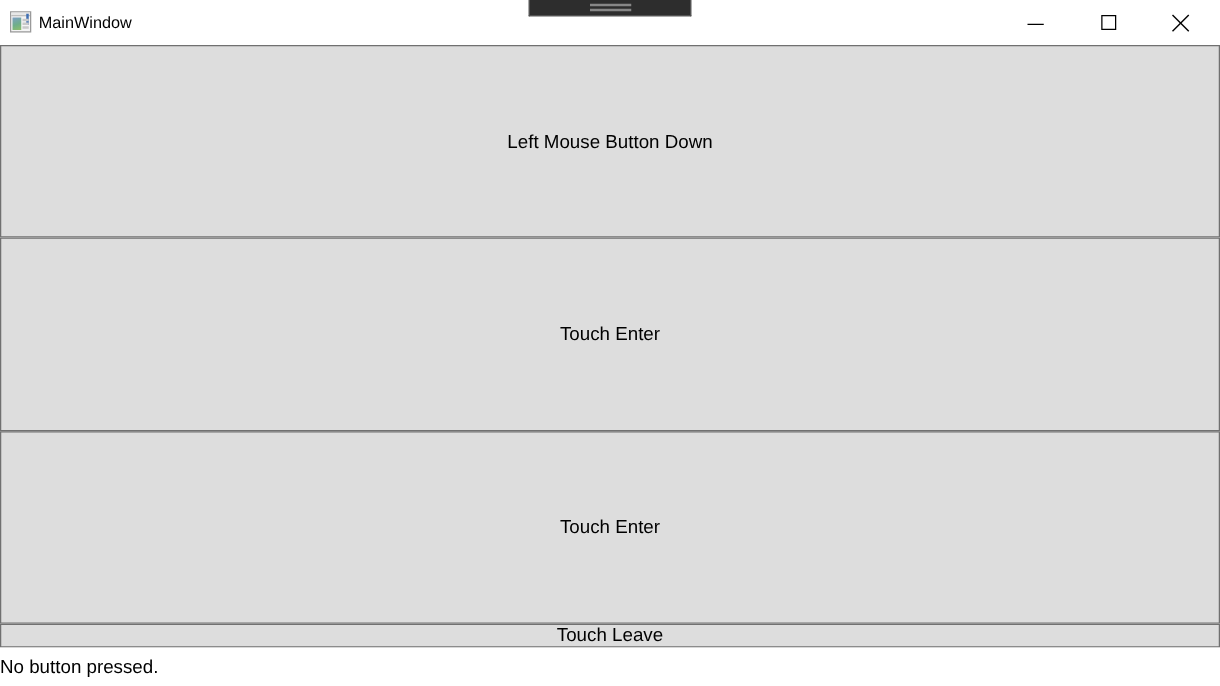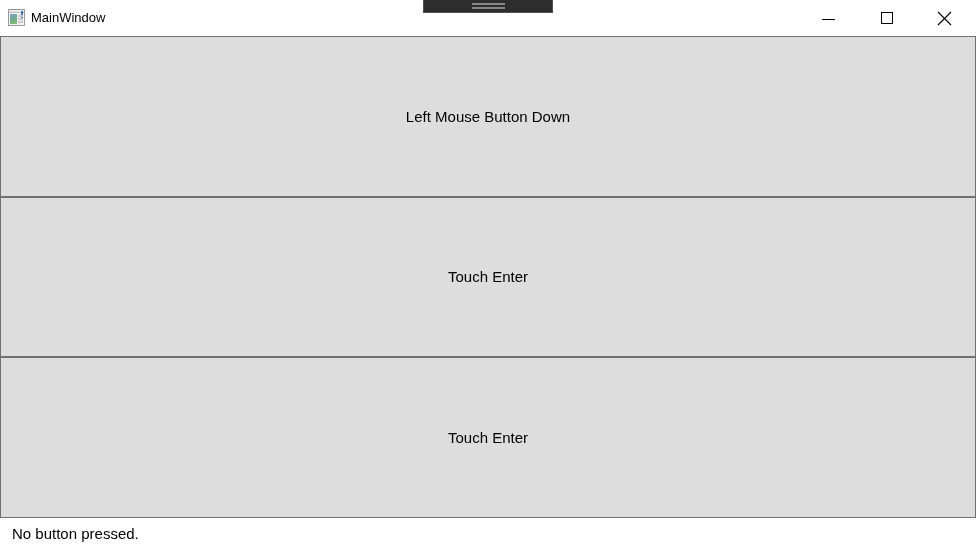--- a/index.html
+++ b/index.html
@@ -86,21 +86,21 @@
     outline: none;
   }
   
   .status-bar {
     position: absolute; left: 0; top: 518px;
     width: 976px; height: 31px;
     background: #ffffff;
     display: flex; align-items: center;
   }
   .status-text {
-    padding-left: 12px;
+    padding-left: 0;
     font-size: 15px; color: #000000;
   }
 </style>
 </head>
 <body>
 
 <div class="titlebar">
   <div class="app-icon">
     <div class="icon-titlebar"></div>
     <div class="icon-dot"></div>
@@ -127,17 +127,18 @@
 
 <div class="screen-handle">
   <div class="grip-line"></div>
   <div class="grip-line"></div>
 </div>
 
 <div class="button-grid">
   <button class="grid-button">Left Mouse Button Down</button>
   <button class="grid-button">Touch Enter</button>
   <button class="grid-button">Touch Enter</button>
+  <button class="grid-button">Touch Leave</button>
 </div>
 
 <div class="status-bar">
   <span class="status-text">No button pressed.</span>
 </div>
 
 </body></html>

